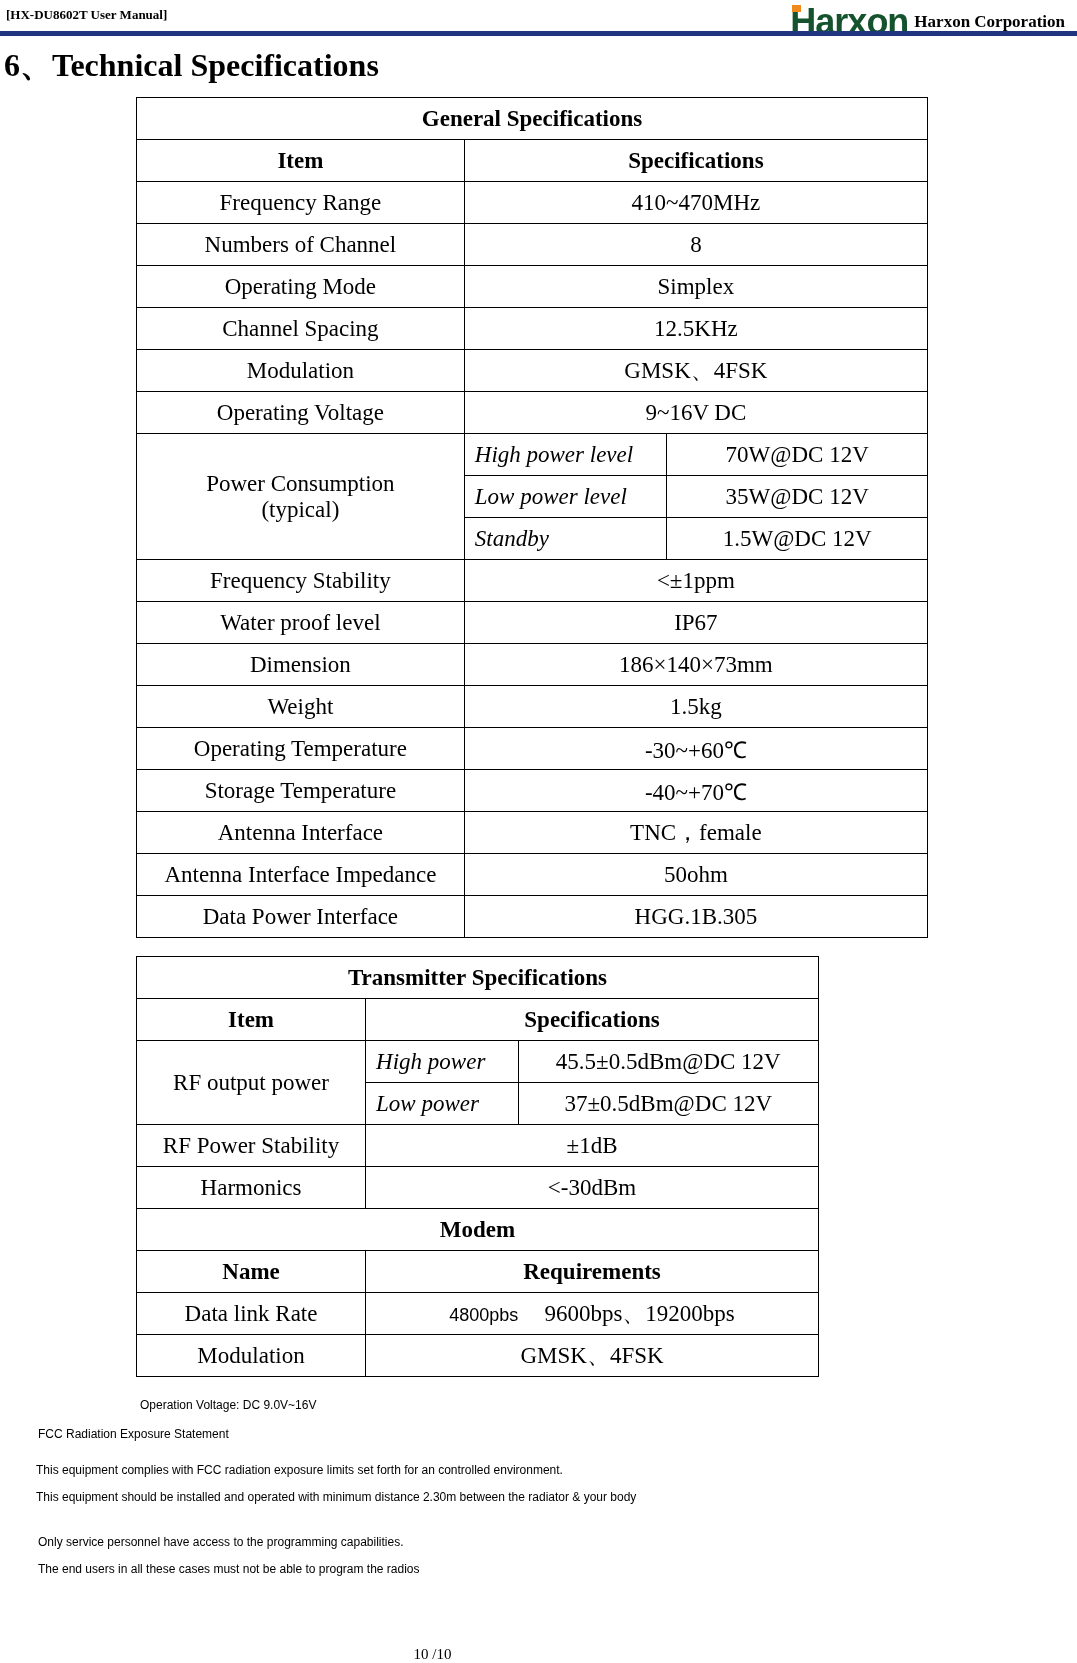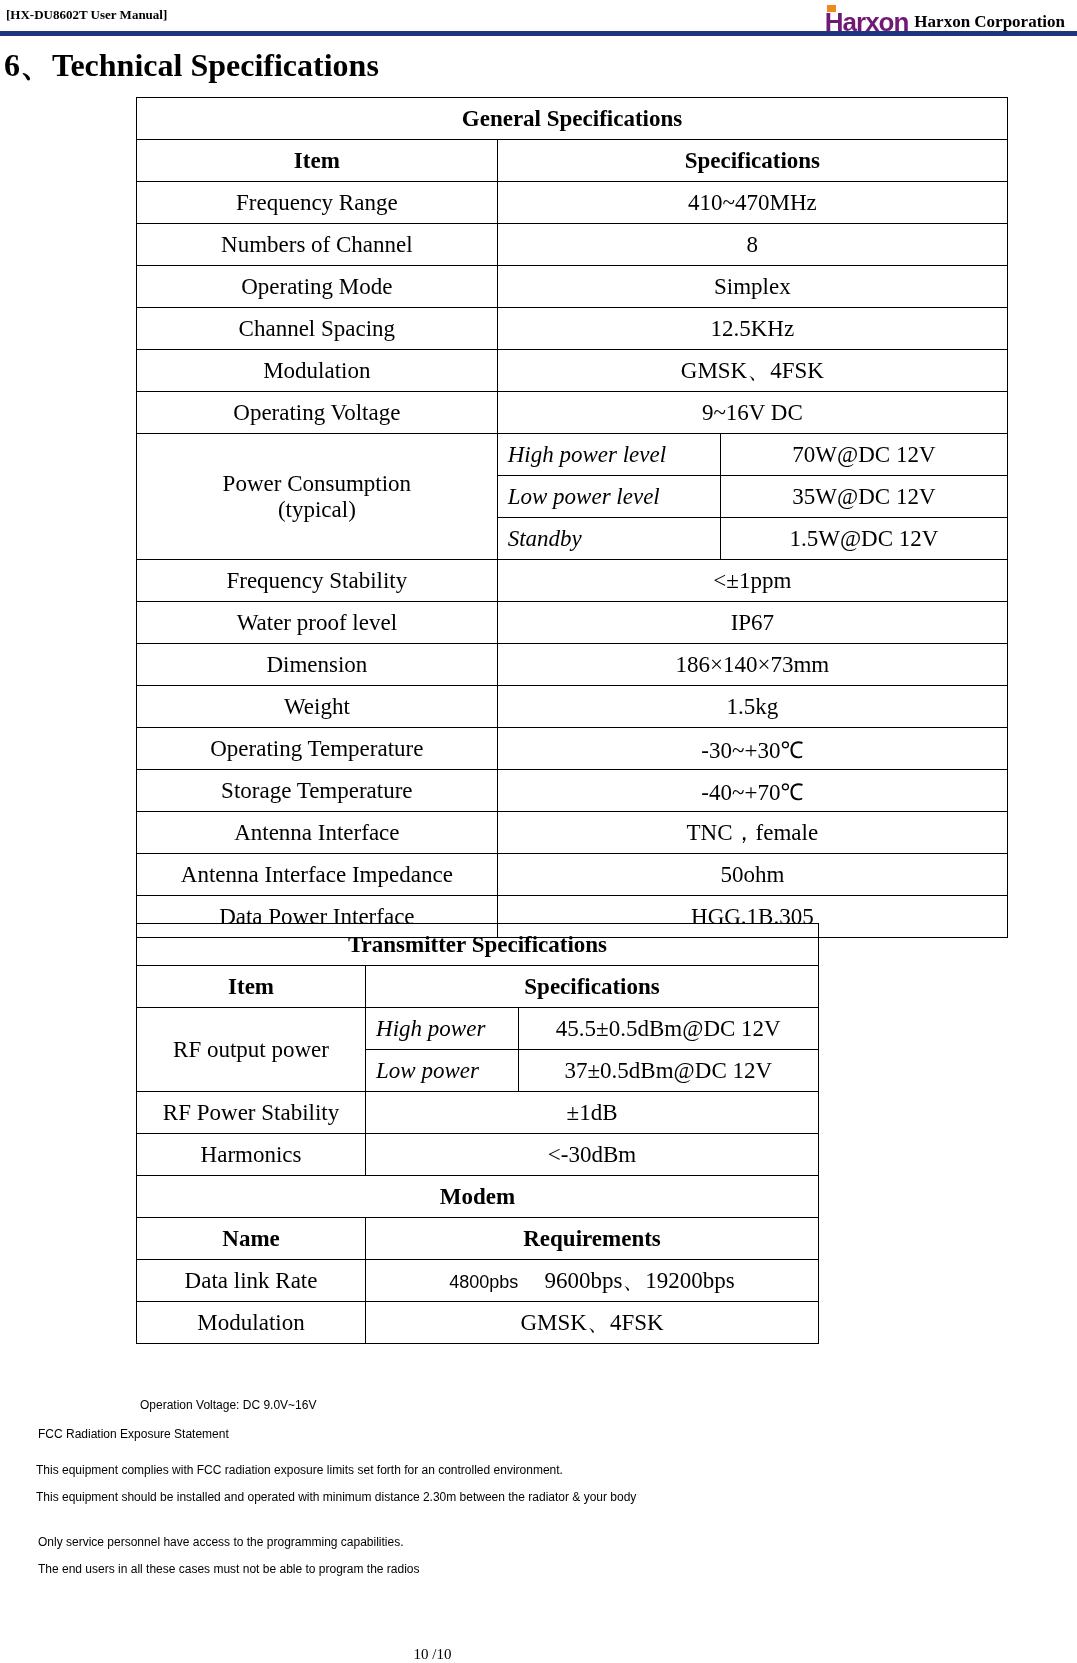--- a/index.html
+++ b/index.html
@@ -1,19 +1,19 @@
 <!DOCTYPE html>
 <html><head>
   <meta charset="utf-8">
   <style>
     html, body { margin:0; padding:0; background:#fff; }
     body { width:1077px; height:1663px; position:relative; font-family:"Liberation Serif", serif; color:#000; overflow:hidden; }
     .hdr-left { position:absolute; left:6px; top:7px; font-weight:bold; font-size:13px; }
     .hdr-right { position:absolute; right:12px; top:7px; font-weight:bold; font-size:17px; display:flex; align-items:center; }
-    .logo { font-family:"Liberation Sans", sans-serif; font-weight:bold; font-size:26px; color:#701a75; letter-spacing:-1px; margin-right:6px; line-height:30px; position:relative; }
+    .logo { font-family:"Liberation Sans", sans-serif; font-weight:bold; font-size:36px; color:#14532d; letter-spacing:-1px; margin-right:6px; line-height:30px; position:relative; }
     .logo .dot { position:absolute; left:2px; top:-2px; width:9px; height:7px; background:#f08a1c; }
     .rule { position:absolute; left:0; top:31px; width:1077px; height:5px; background:#1f3580; }
     .title { position:absolute; left:4px; top:44px; font-size:32px; font-weight:bold; }
     table.spec { position:absolute; left:136px; border-collapse:collapse; font-size:23px; }
     table.spec td { border:1.5px solid #000; text-align:center; height:41px; padding:0; }
     table.spec td.left { text-align:left; padding-left:10px;font-style:italic; }
     table.spec td.bold { font-weight:bold; }
     .note { position:absolute; font-family:Liberation Sans, sans-serif; font-size:12px; }
     .footer { position:absolute; left:0; width:865px; top:1646px; text-align:center; font-size:15px; }
   </style>
@@ -22,21 +22,21 @@
 
 <div class="hdr-left">[HX-DU8602T User Manual]</div>
 <div class="hdr-right">
   <span class="logo"><span class="dot"></span><span>Harxon</span></span>
   <span>Harxon Corporation</span>
 </div>
 <div class="rule"></div>
 
 <div class="title">6、Technical Specifications</div>
 
-<table class="spec" style="top:97px; width:872px;">
+<table class="spec" style="top:97px; width:792px;">
   <colgroup>
       <col style="width:328px">
       <col style="width:203px">
       <col style="width:261px">
     </colgroup>
   <tbody>
       <tr>
         <td colspan="3" class="bold">General Specifications</td>
       </tr>
   <tr>
@@ -91,42 +91,42 @@
   <tr>
         <td>Dimension</td>
         <td colspan="2">186×140×73mm</td>
       </tr>
   <tr>
         <td>Weight</td>
         <td colspan="2">1.5kg</td>
       </tr>
   <tr>
         <td>Operating Temperature</td>
-        <td colspan="2">-30~+30℃</td>
+        <td colspan="2">-30~+60℃</td>
       </tr>
   <tr>
         <td>Storage Temperature</td>
         <td colspan="2">-40~+70℃</td>
       </tr>
   <tr>
         <td>Antenna Interface</td>
         <td colspan="2">TNC，female</td>
       </tr>
   <tr>
         <td>Antenna Interface Impedance</td>
         <td colspan="2">50ohm</td>
       </tr>
   <tr>
         <td>Data Power Interface</td>
         <td colspan="2">HGG.1B.305</td>
       </tr>
 </tbody>
   </table>
 
-<table class="spec" style="top:923px; width:683px;">
+<table class="spec" style="top:956px; width:683px;">
   <colgroup>
       <col style="width:270px">
       <col style="width:181px">
       <col style="width:341px">
     </colgroup>
   <tbody>
       <tr>
         <td colspan="3" class="bold">Transmitter Specifications</td>
       </tr>
   <tr>

